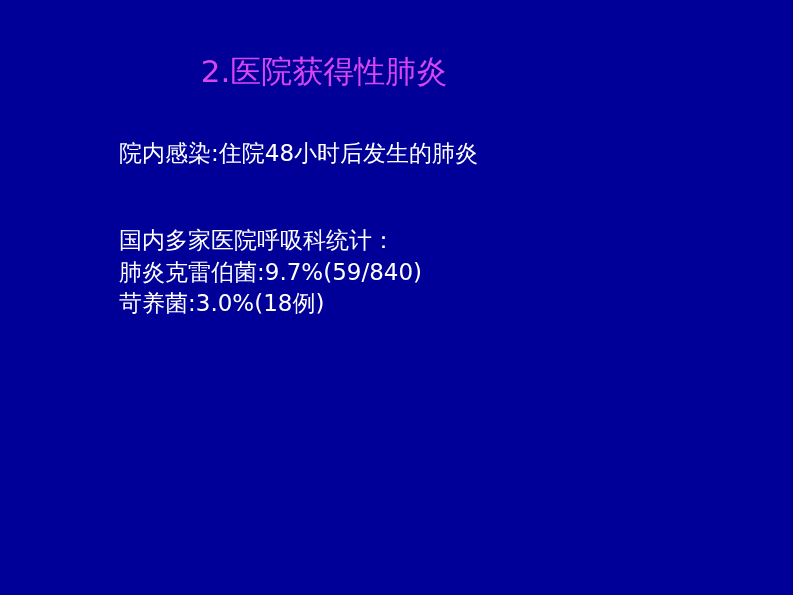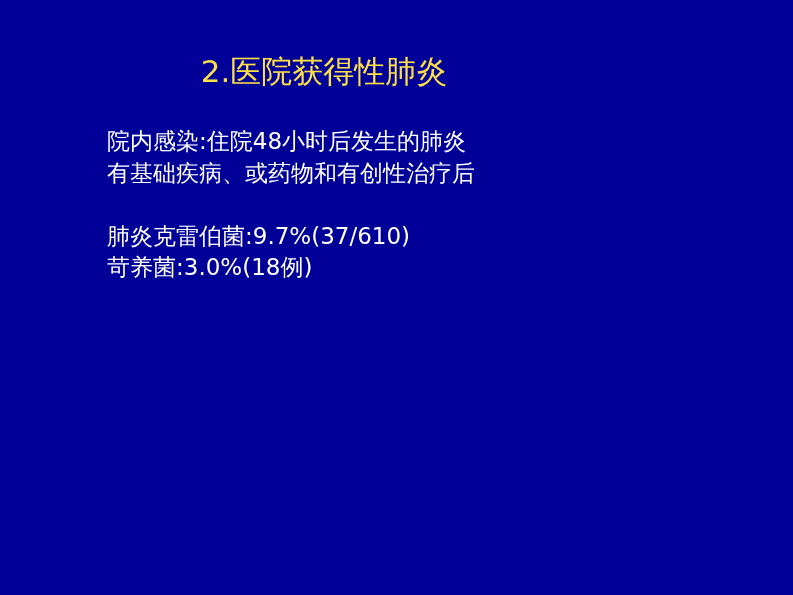--- a/index.html
+++ b/index.html
@@ -21,36 +21,36 @@
     width: 793px;
     height: 595px;
     background: #000099;
   }
   .slide-title {
     position: absolute;
     top: 52px;
     left: 0;
     width: 648px;
     text-align: center;
-    color: #fde047;
+    color: #d946ef;
     font-size: 31px;
     font-weight: 400;
     line-height: 38px;
     letter-spacing: 0px;
     white-space: nowrap;
   }
   .body-block {
     position: absolute;
     top: 126px;
     left: 107px;
     width: 600px;
     color: #ffffff;
   }
   .para {
-    margin: 0;
+    margin: 12px;
     padding: 0;
   }
   .line {
     font-size: 23px;
     font-weight: 400;
     line-height: 31.5px;
     color: #ffffff;
     white-space: nowrap;
     letter-spacing: 0px;
   }
@@ -64,25 +64,25 @@
 <body>
 
 <div class="slide">
 
   <div class="slide-title">2.医院获得性肺炎</div>
 
   <div class="body-block">
 
     <div class="para">
       <div class="line">院内感染:住院48小时后发生的肺炎</div>
-      <div class="line">有基础疾病、或药物和有创性治疗后</div>
     </div>
 
     <div class="line spacer-line">&nbsp;</div>
 
     <div class="para">
-      <div class="line">肺炎克雷伯菌:9.7%(37/610)</div>
+      <div class="line">国内多家医院呼吸科统计：</div>
+      <div class="line">肺炎克雷伯菌:9.7%(59/840)</div>
       <div class="line">苛养菌:3.0%(18例)</div>
     </div>
 
   </div>
 
 </div>
 
 </body></html>

